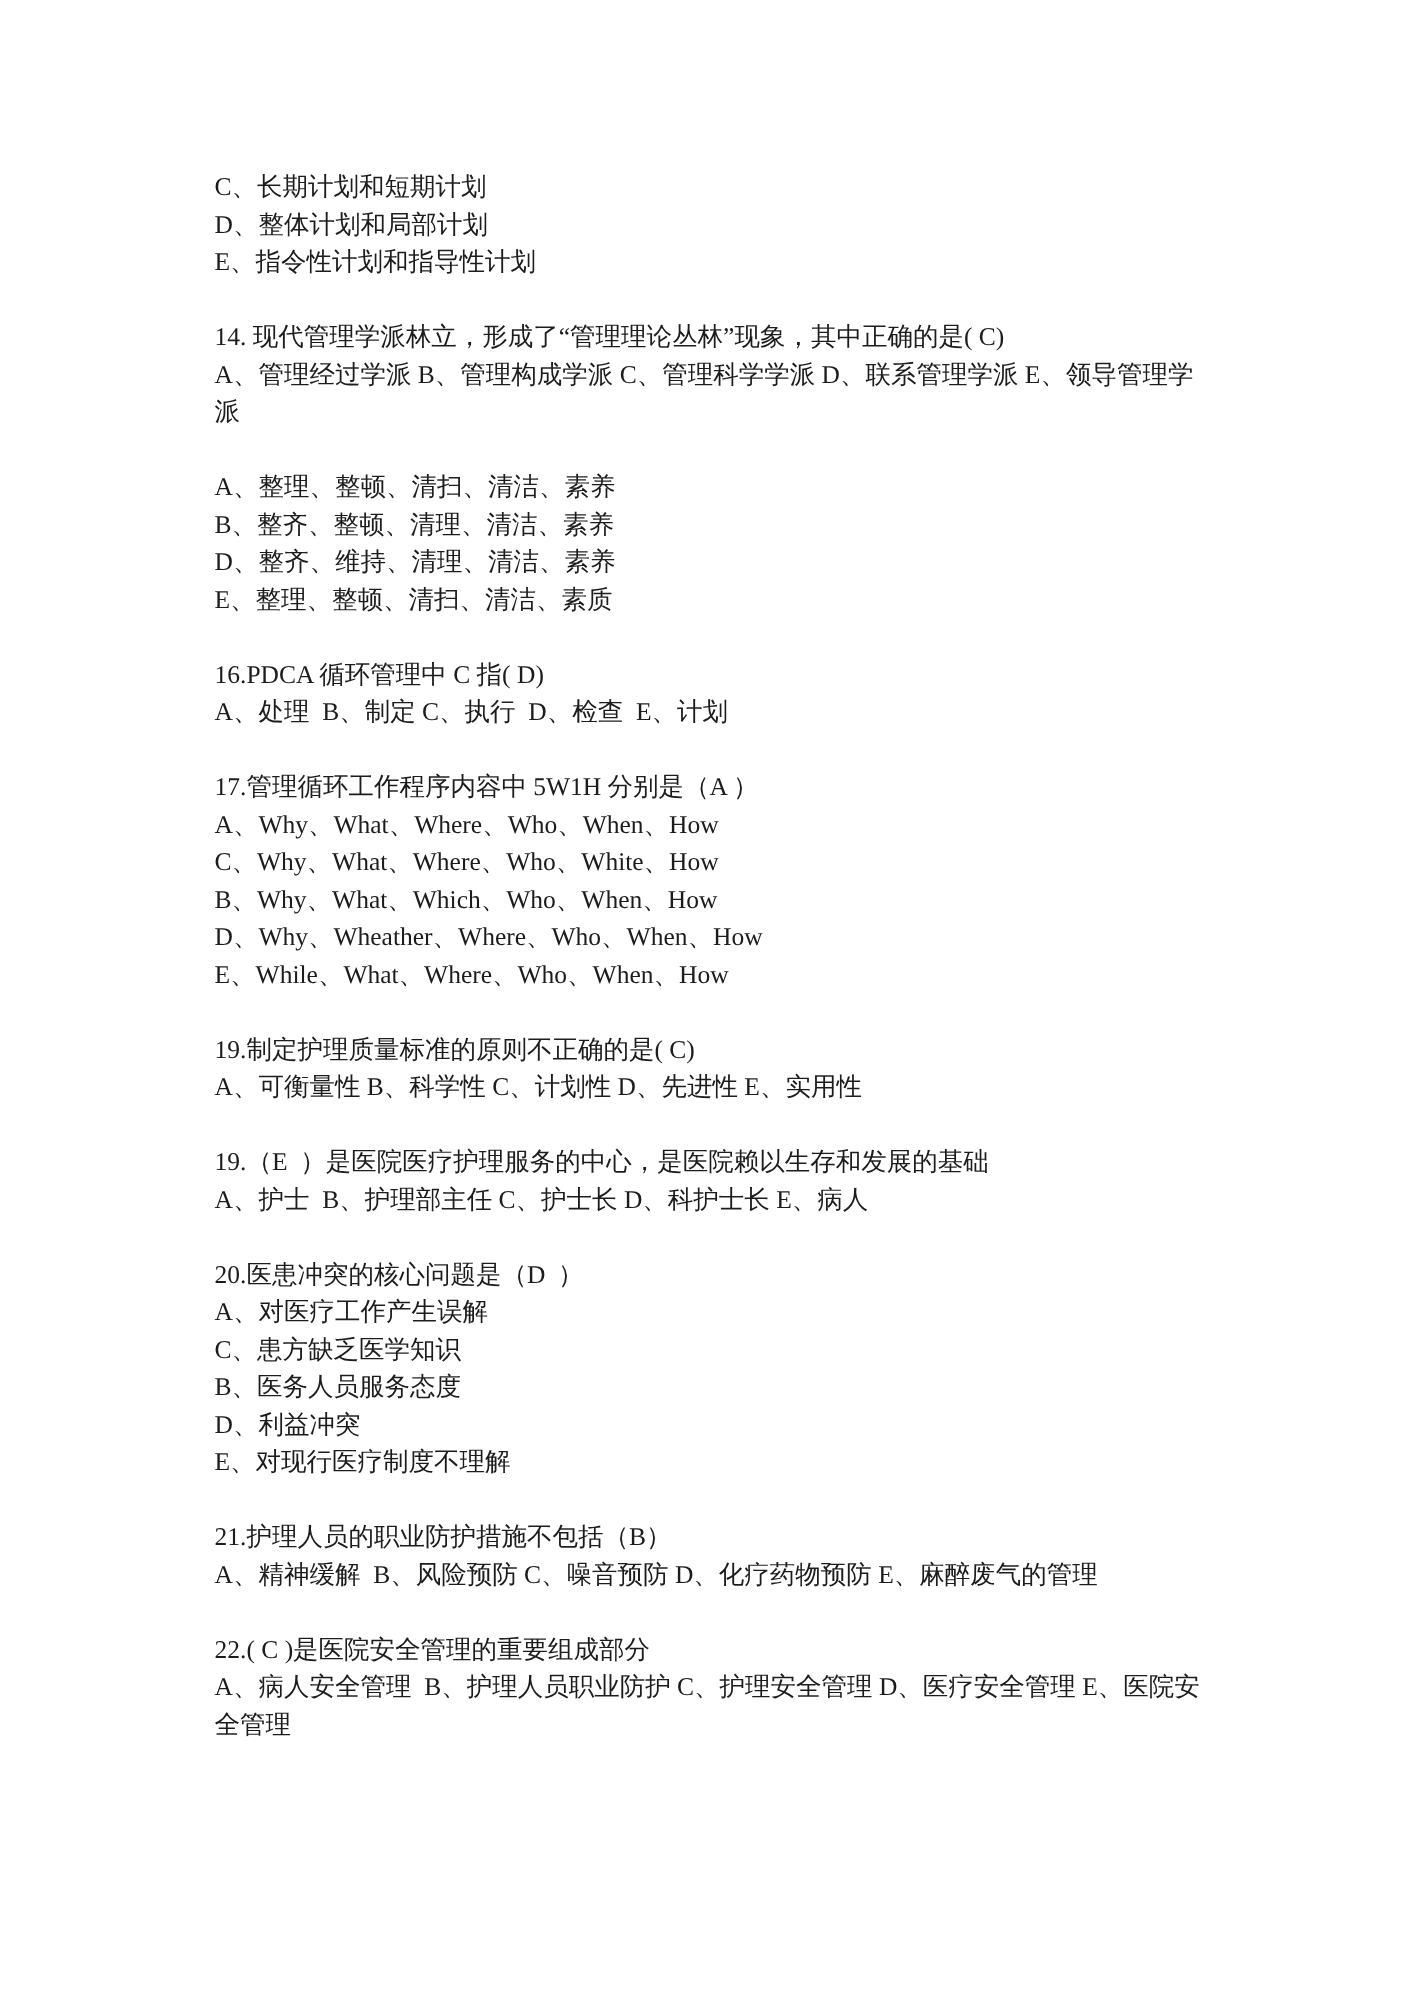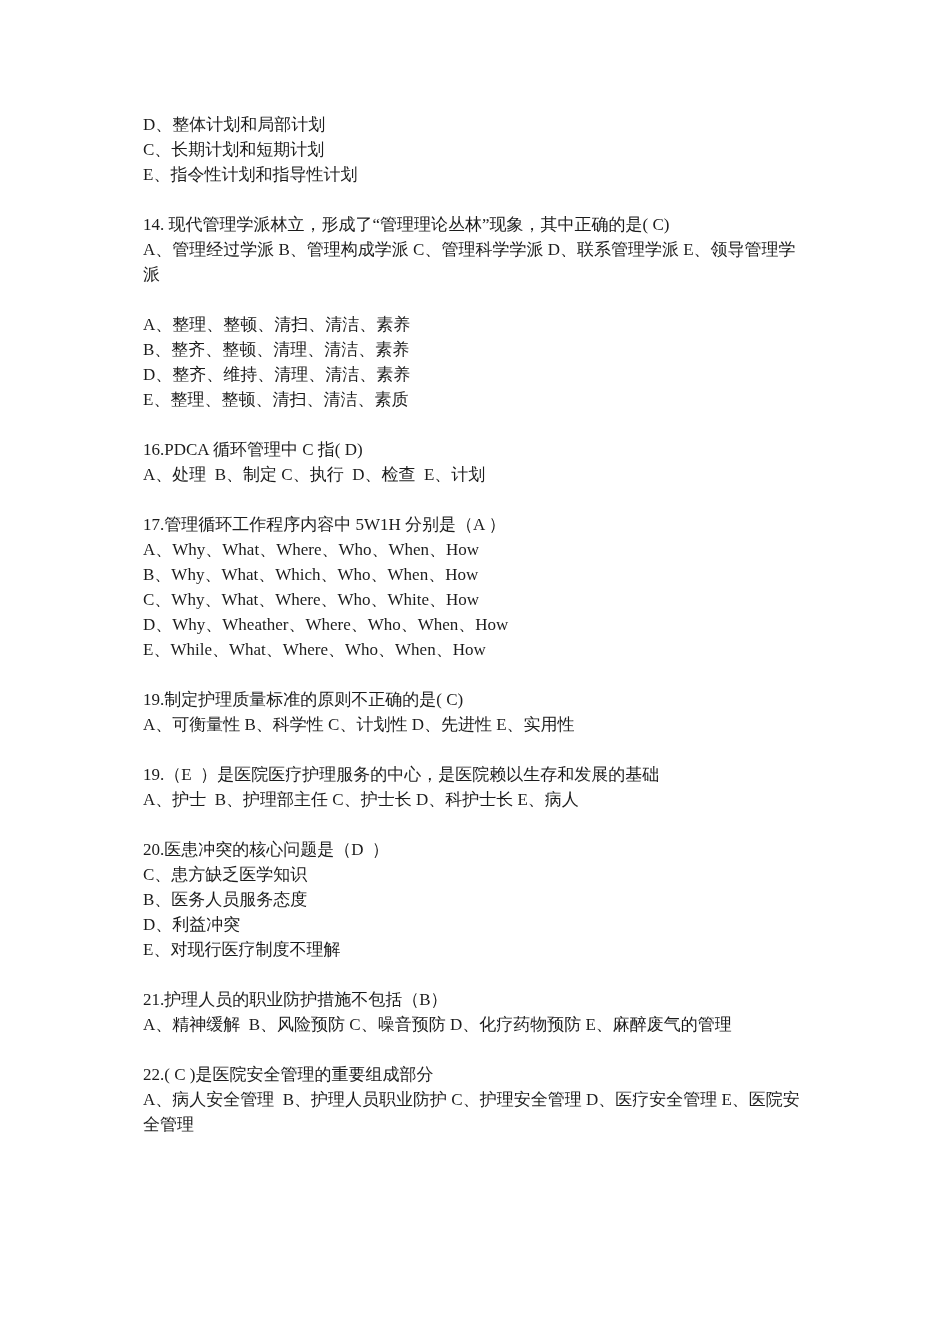--- a/index.html
+++ b/index.html
@@ -34,22 +34,22 @@
     white-space: pre-wrap;
   }
 </style>
 </head>
 <body>
 
 <div class="page">
   <div class="content">
 
     <div class="block">
+      <p>C、长期计划和短期计划</p>
       <p>D、整体计划和局部计划</p>
-      <p>C、长期计划和短期计划</p>
       <p>E、指令性计划和指导性计划</p>
     </div>
 
     <div class="block">
       <p>14. 现代管理学派林立，形成了“管理理论丛林”现象，其中正确的是( C)</p>
       <p>A、管理经过学派 B、管理构成学派 C、管理科学学派 D、联系管理学派 E、领导管理学派</p>
     </div>
 
     <div class="block">
       <p>A、整理、整顿、清扫、清洁、素养</p>
@@ -59,38 +59,39 @@
     </div>
 
     <div class="block">
       <p>16.PDCA 循环管理中 C 指( D)</p>
       <p>A、处理  B、制定 C、执行  D、检查  E、计划</p>
     </div>
 
     <div class="block">
       <p>17.管理循环工作程序内容中 5W1H 分别是（A ）</p>
       <p>A、Why、What、Where、Who、When、How</p>
+      <p>C、Why、What、Where、Who、White、How</p>
       <p>B、Why、What、Which、Who、When、How</p>
-      <p>C、Why、What、Where、Who、White、How</p>
       <p>D、Why、Wheather、Where、Who、When、How</p>
       <p>E、While、What、Where、Who、When、How</p>
     </div>
 
     <div class="block">
       <p>19.制定护理质量标准的原则不正确的是( C)</p>
       <p>A、可衡量性 B、科学性 C、计划性 D、先进性 E、实用性</p>
     </div>
 
     <div class="block">
       <p>19.（E  ）是医院医疗护理服务的中心，是医院赖以生存和发展的基础</p>
       <p>A、护士  B、护理部主任 C、护士长 D、科护士长 E、病人</p>
     </div>
 
     <div class="block">
       <p>20.医患冲突的核心问题是（D  ）</p>
+      <p>A、对医疗工作产生误解</p>
       <p>C、患方缺乏医学知识</p>
       <p>B、医务人员服务态度</p>
       <p>D、利益冲突</p>
       <p>E、对现行医疗制度不理解</p>
     </div>
 
     <div class="block">
       <p>21.护理人员的职业防护措施不包括（B）</p>
       <p>A、精神缓解  B、风险预防 C、噪音预防 D、化疗药物预防 E、麻醉废气的管理</p>
     </div>

